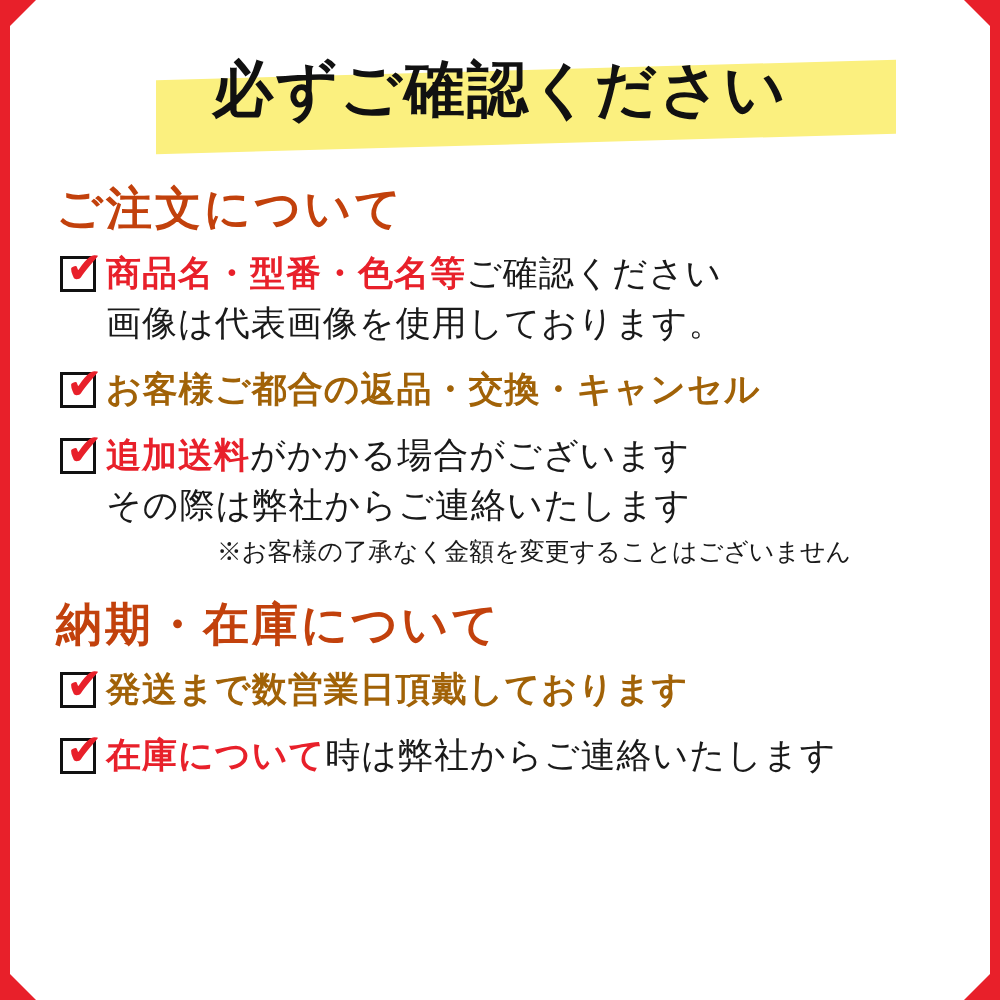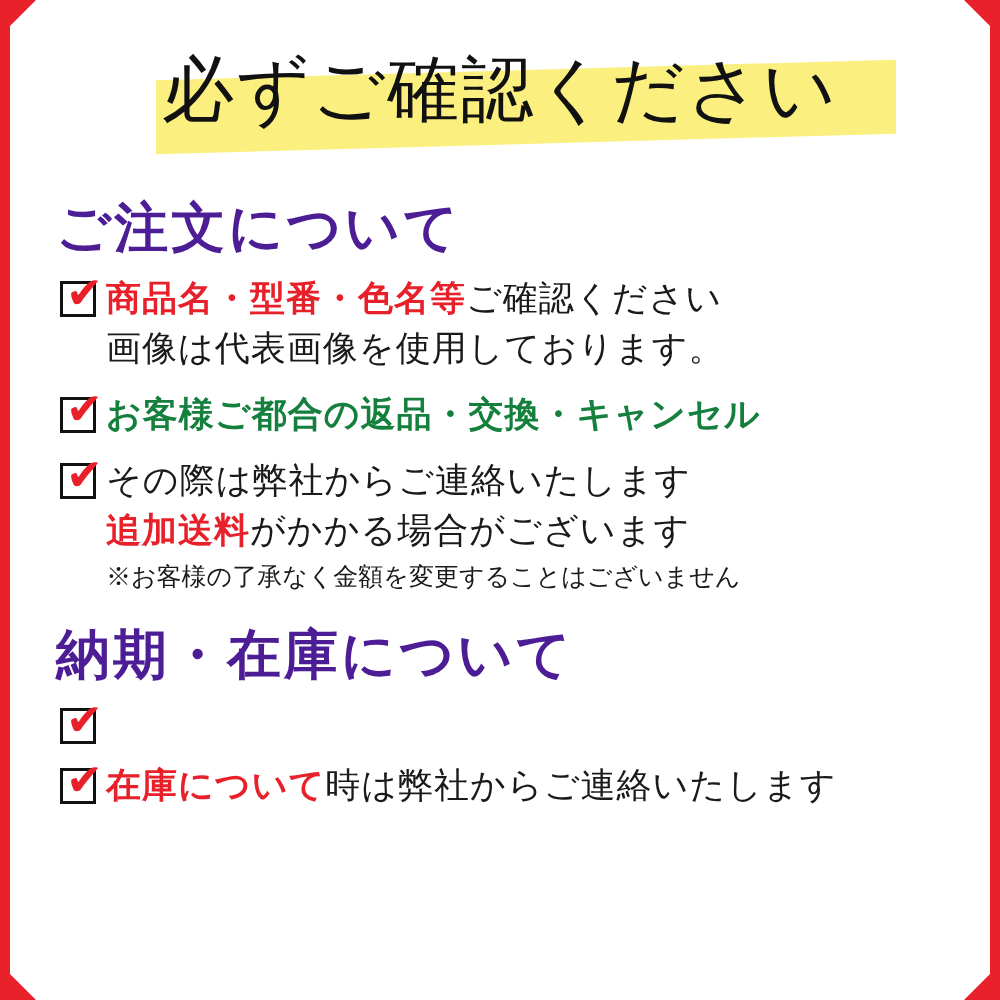--- a/index.html
+++ b/index.html
@@ -75,36 +75,36 @@
     left: 118px;
     top: 36px;
     width: 740px;
     height: 74px;
     background: #fbf07f;
     transform: skewY(-1.6deg);
   }
   .title-text {
     position: relative;
     text-align: center;
-    font-size: 72px;
-    font-weight: normal;
+    font-size: 61px;
+    font-weight: bold;
     color: #111111;
     letter-spacing: 2px;
     line-height: 110px;
     font-family: "DejaVu Serif", "Liberation Serif", serif;
     white-space: nowrap;
   }
 
   
   .section-heading {
-    font-size: 54px;
-    font-weight: bold;
-    color: #4c1d95;
+    font-size: 46px;
+    font-weight: bold;
+    color: #c2410c;
     letter-spacing: 3px;
-    margin: 22px 0 8px 18px;
+    margin: 8px 0 8px 18px;
     font-family: "DejaVu Serif", "Liberation Serif", serif;
   }
   .section-heading.second {
     margin-top: 22px;
   }
 
   
   .item {
     display: flex;
     align-items: flex-start;
@@ -136,39 +136,40 @@
   }
   .line {
     font-size: 35px;
     line-height: 50px;
     color: #1a1a1a;
     letter-spacing: 1px;
     font-family: "DejaVu Serif", "Liberation Serif", serif;
     white-space: nowrap;
   }
   .line.red {
-    color: #15803d;
+    color: #a16207;
     font-weight: bold;
   }
   .line .red-seg {
     color: #e8202a;
     font-weight: bold;
   }
   .line .blk-seg {
     color: #1a1a1a;
     font-weight: normal;
   }
   .note {
     font-size: 25px;
     line-height: 40px;
     color: #1a1a1a;
     letter-spacing: 0px;
     margin: 2px 0 0 0;
     font-family: "DejaVu Serif", "Liberation Serif", serif;
     white-space: nowrap;
+    text-align: center;
   }
 </style>
 </head>
 <body>
 
 <div class="page">
   <div class="corner-tl"></div>
   <div class="corner-tr"></div>
   <div class="corner-bl"></div>
   <div class="corner-br"></div>
@@ -199,33 +200,34 @@
       <div class="lines">
         <div class="line red">お客様ご都合の返品・交換・キャンセル</div>
       </div>
     </div>
 
     <div class="item">
       <div class="check-box">
         <span class="check-mark">✔</span>
       </div>
       <div class="lines">
+        <div class="line"><span class="red-seg">追加送料</span><span class="blk-seg">がかかる場合がございます</span></div>
         <div class="line">その際は弊社からご連絡いたします</div>
-        <div class="line"><span class="red-seg">追加送料</span><span class="blk-seg">がかかる場合がございます</span></div>
         <div class="note">※お客様の了承なく金額を変更することはございません</div>
       </div>
     </div>
 
     <div class="section-heading second">納期・在庫について</div>
 
     <div class="item">
       <div class="check-box">
         <span class="check-mark">✔</span>
       </div>
       <div class="lines">
+        <div class="line red">発送まで数営業日頂戴しております</div>
       </div>
     </div>
 
     <div class="item">
       <div class="check-box">
         <span class="check-mark">✔</span>
       </div>
       <div class="lines">
         <div class="line"><span class="red-seg">在庫について</span><span class="blk-seg">時は弊社からご連絡いたします</span></div>
       </div>

